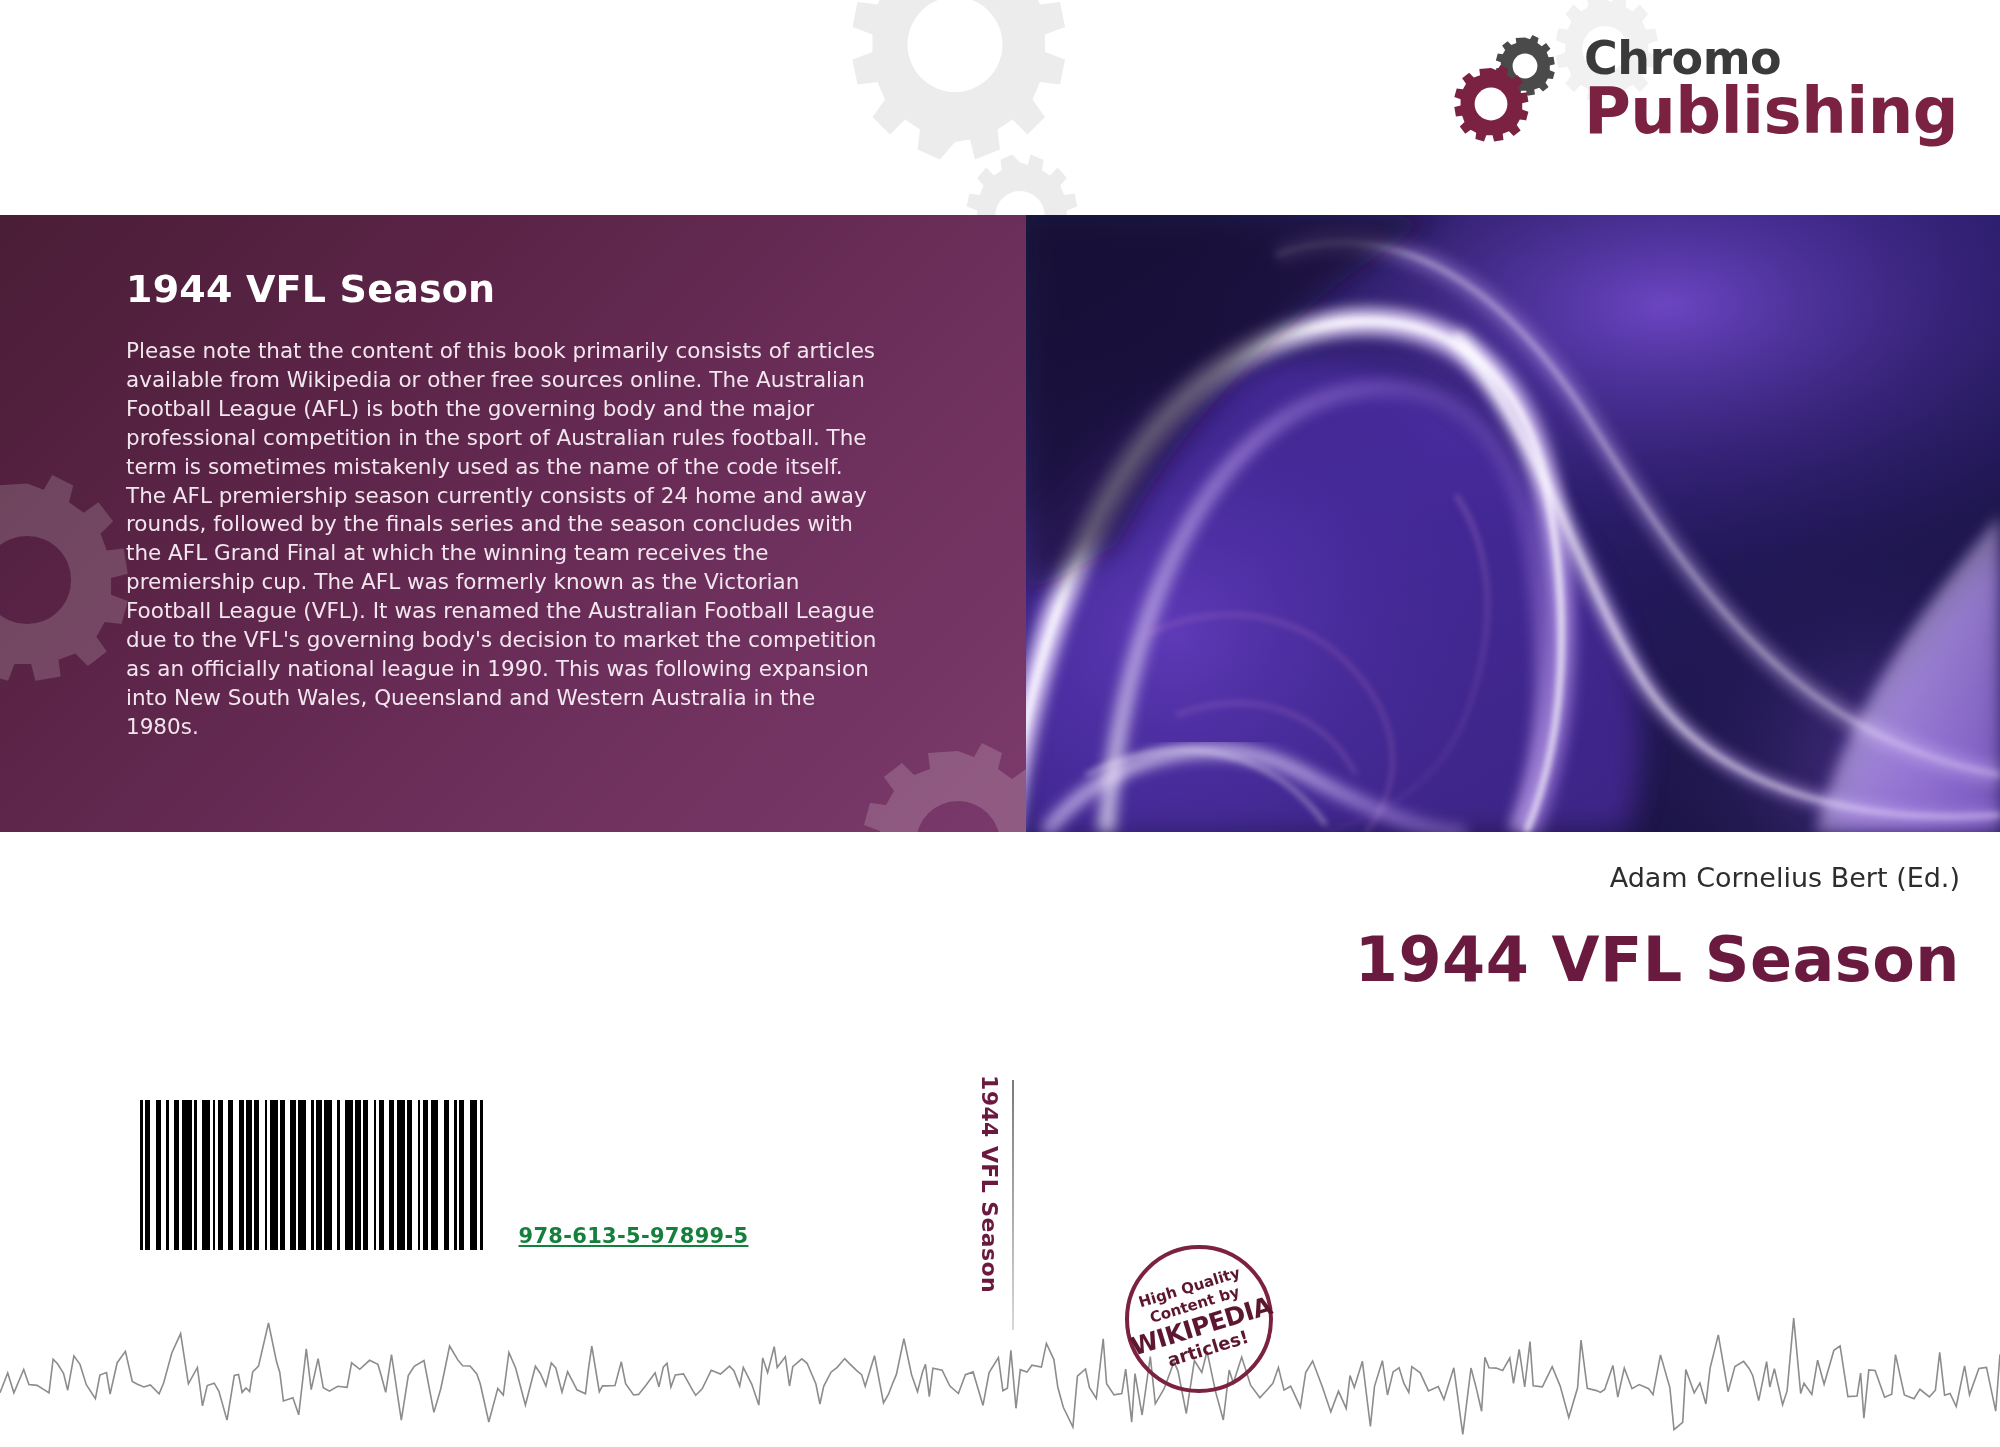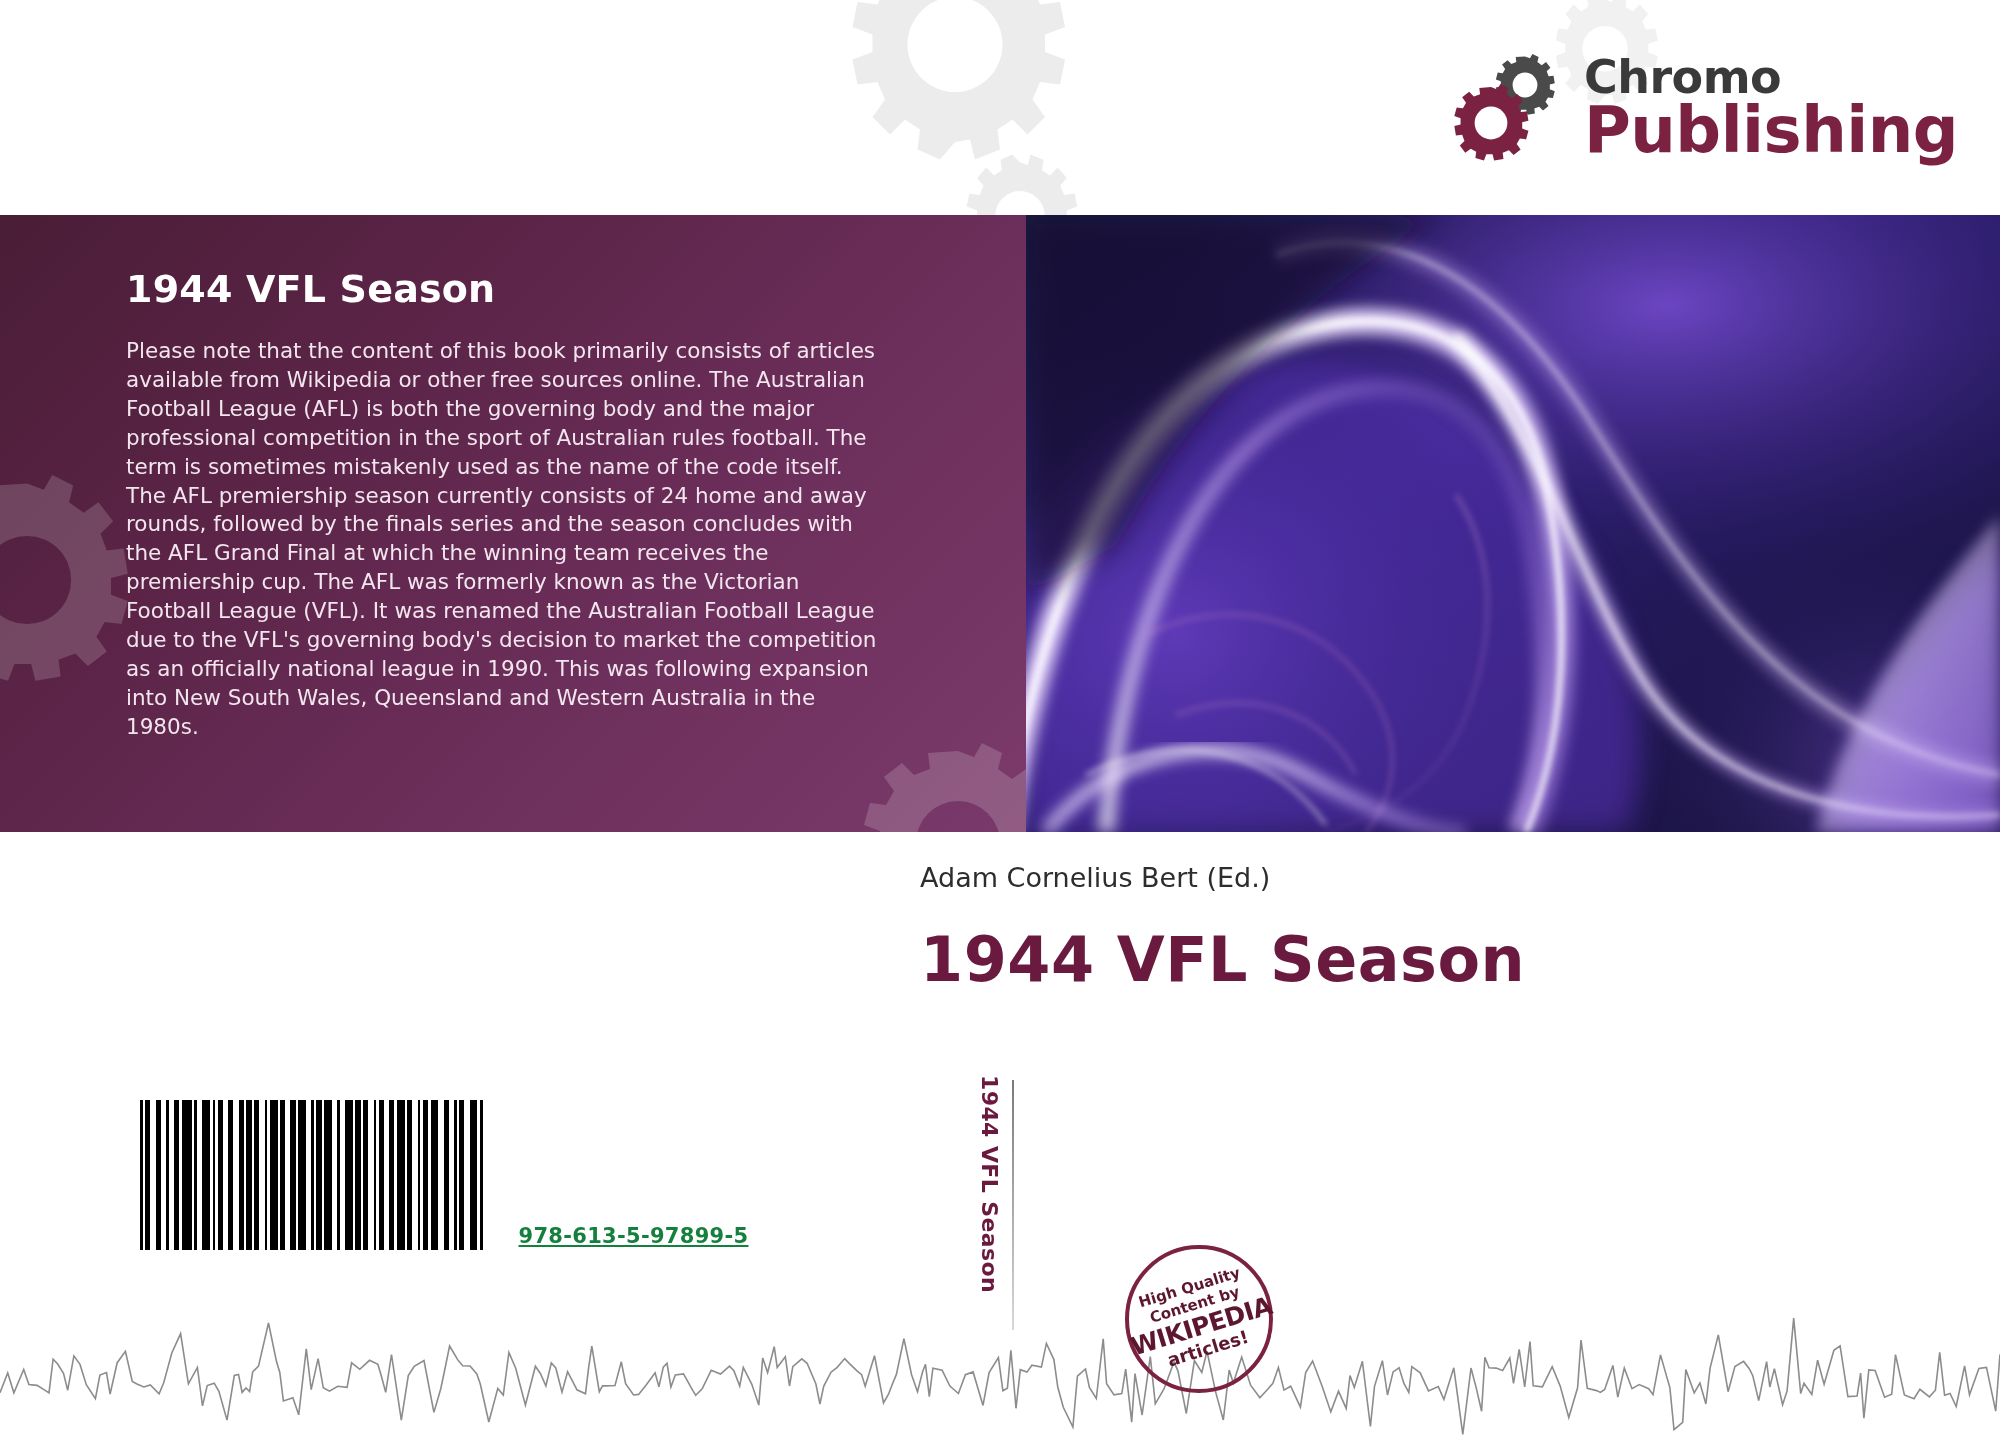--- a/index.html
+++ b/index.html
@@ -5,21 +5,21 @@
   * { margin:0; padding:0; box-sizing:border-box; }
   html, body { width:2000px; height:1447px; background:#ffffff; }
   body {
     font-family:"DejaVu Sans", sans-serif;
     position:relative;
     overflow:hidden;
   }
 
   
   #publisher-logo {
-    position:absolute; top:56px; right:42px;
+    position:absolute; top:37px; right:42px;
     display:flex; align-items:center; gap:14px;
   }
   #publisher-logo .logo-gears { position:relative; width:112px; height:104px; }
   #publisher-logo .logo-gears svg { position:absolute; }
   #publisher-logo .logo-words {
     display:flex; flex-direction:column; line-height:0.92;
   }
   .logo-line1 {
     font-size:46px; font-weight:bold; color:#3a3a3a; letter-spacing:-0.5px;
   }
@@ -75,21 +75,21 @@
     position:absolute; left:1002px; top:1075px; z-index:7;
     transform-origin:left top;
     transform:rotate(90deg);
     white-space:nowrap;
     color:#6b1a3f; font-size:22px; font-weight:bold; letter-spacing:0.4px;
   }
 
   
   #front-text {
     position:absolute; right:40px; top:862px; width:1040px;
-    text-align:left; z-index:5;
+    text-align:right; z-index:5;
   }
   #editor-name {
     font-size:27px; color:#2d2d2d; font-weight:400; margin-bottom:34px;
   }
   #cover-title {
     font-size:62px; color:#6b1a3f; font-weight:bold; letter-spacing:0.5px;
     margin-bottom:26px; line-height:1.05;
   }
   #cover-subtitle {
     font-size:33px; color:#2d2d2d; font-weight:400; line-height:1.28;

